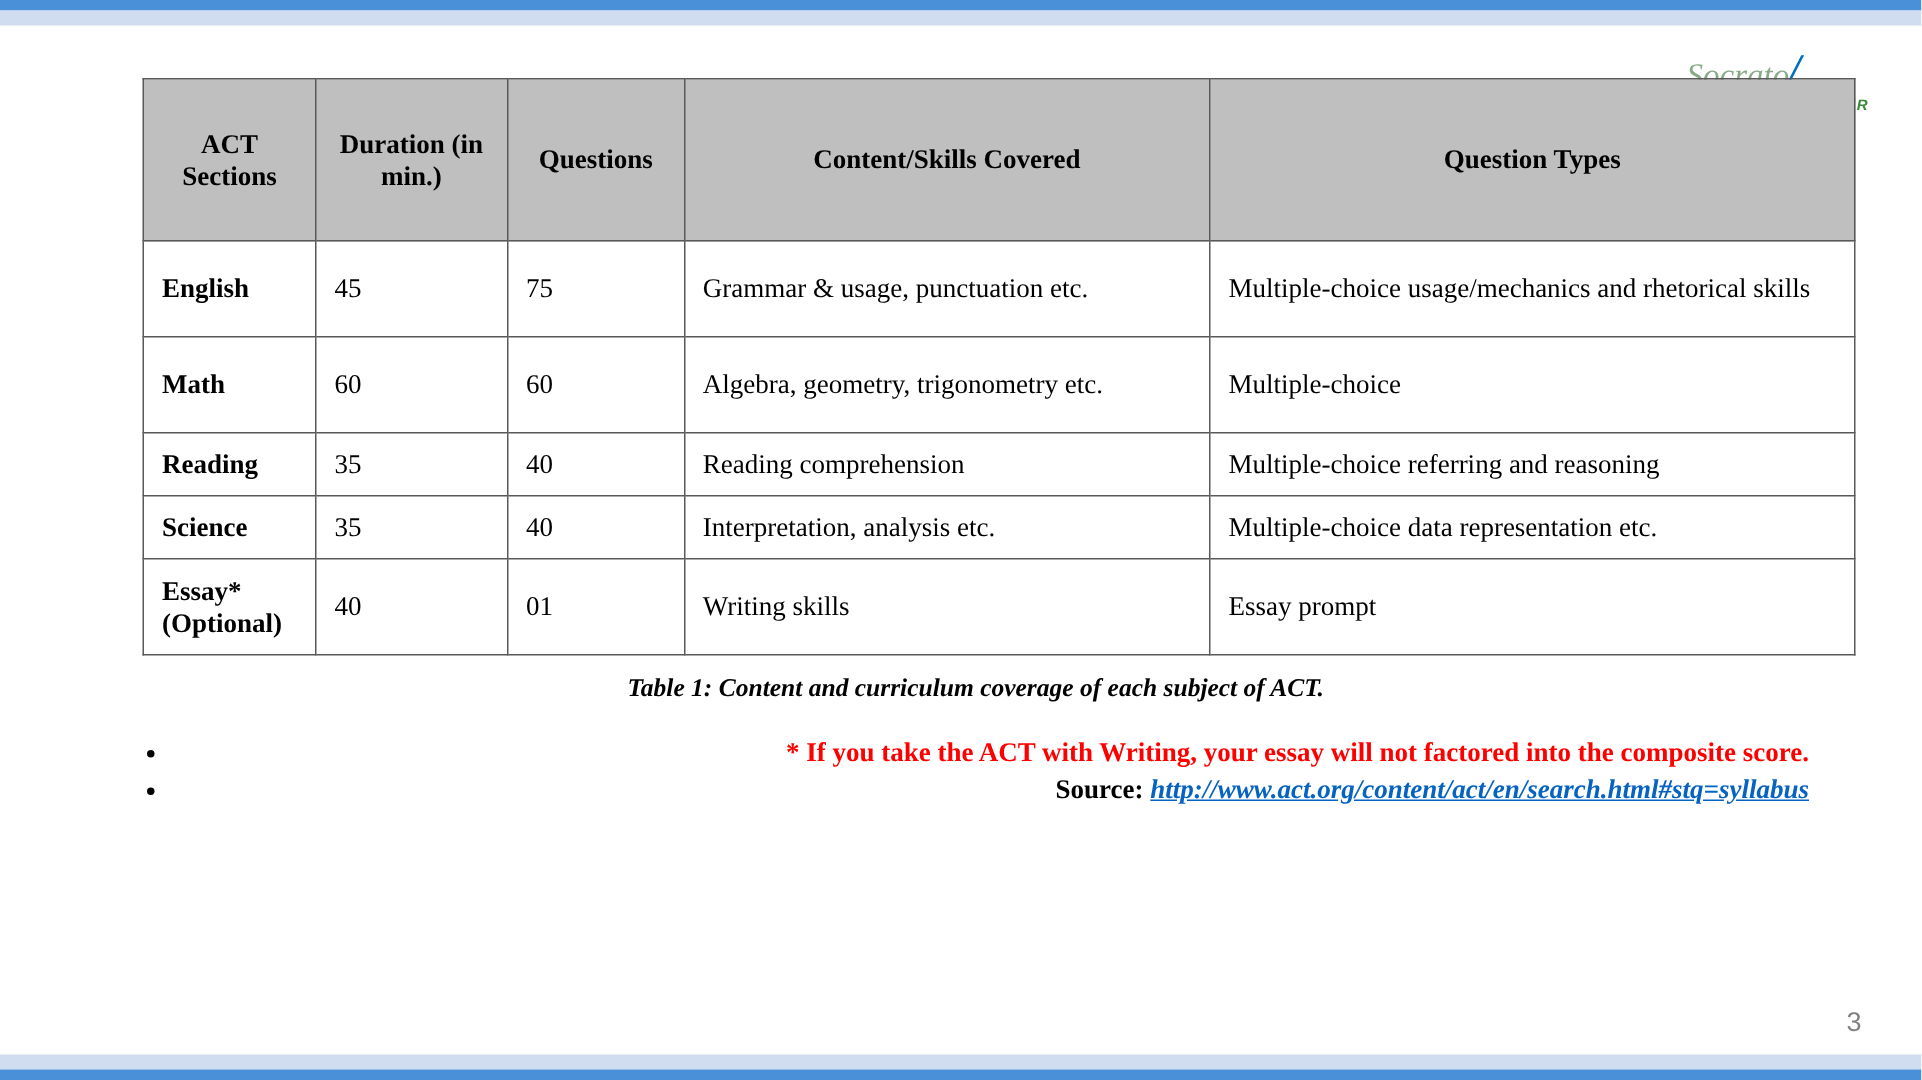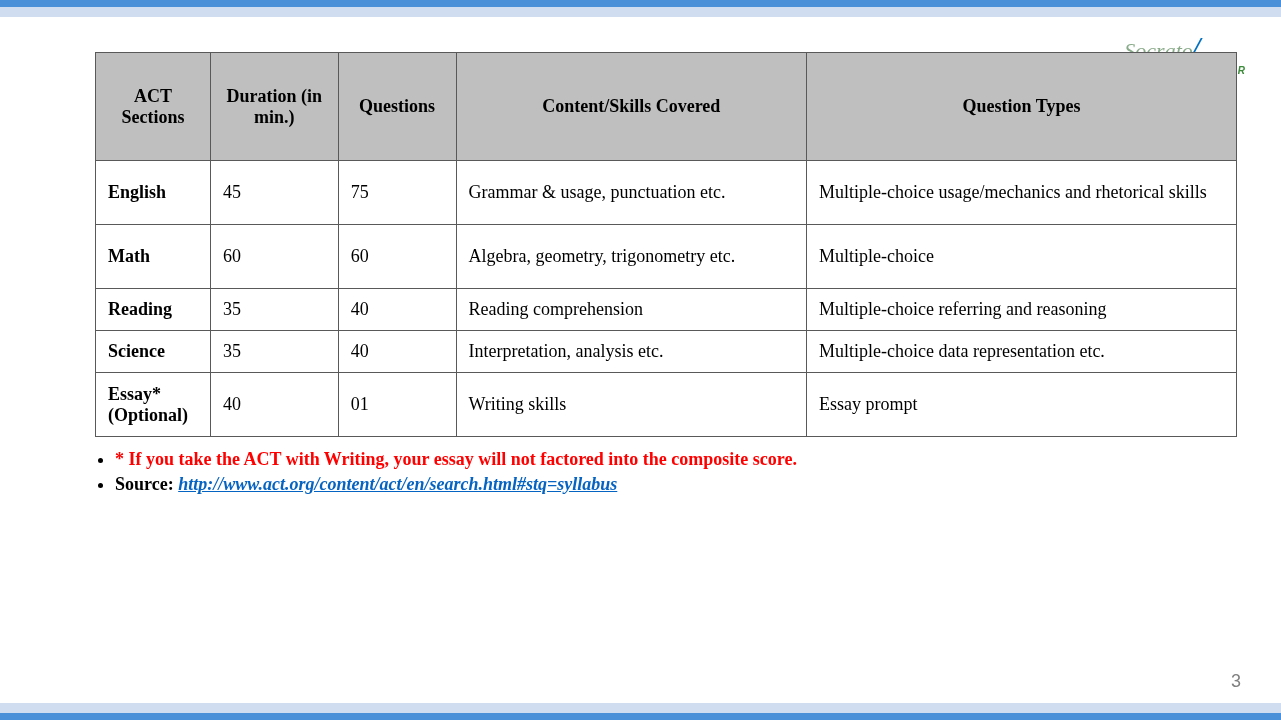--- a/index.html
+++ b/index.html
@@ -104,20 +104,21 @@
       font-style: italic;
       font-weight: bold;
       font-size: 17px;
       font-family: Georgia, serif;
       margin: 10px 0 22px 0;
     }
     ul.notes {
       list-style: disc;
       padding-left: 20px;
       font-size: 18px;
+      text-align: right;
     }
     ul.notes li { margin-bottom: 4px; color: #000; }
     .note-red { color: #ff0000; font-weight: bold; }
     .note-src-label { font-weight: bold; }
     .note-link {
       color: #0563c1;
       text-decoration: underline;
       font-weight: bold;
       font-style: italic;
     }
@@ -185,20 +186,21 @@
         <tr class="row-tall">
           <td class="section-name">Essay* (Optional)</td>
           <td>40</td>
           <td>01</td>
           <td>Writing skills</td>
           <td>Essay prompt</td>
         </tr>
       </tbody>
   </table>
 
+  <div class="caption">Table 1: Content and curriculum coverage of each subject of ACT.</div>
 
   <ul class="notes">
     <li><span class="note-red">* If you take the ACT with Writing,  your essay will not factored into the composite score.</span></li>
     <li><span class="note-src-label"> Source: </span><a href="#" class="note-link">http://www.act.org/content/act/en/search.html#stq=syllabus</a></li>
   </ul>
 </div>
 
 <div class="page-number">3</div>
 
 <div class="bottom-bar-1"></div>

